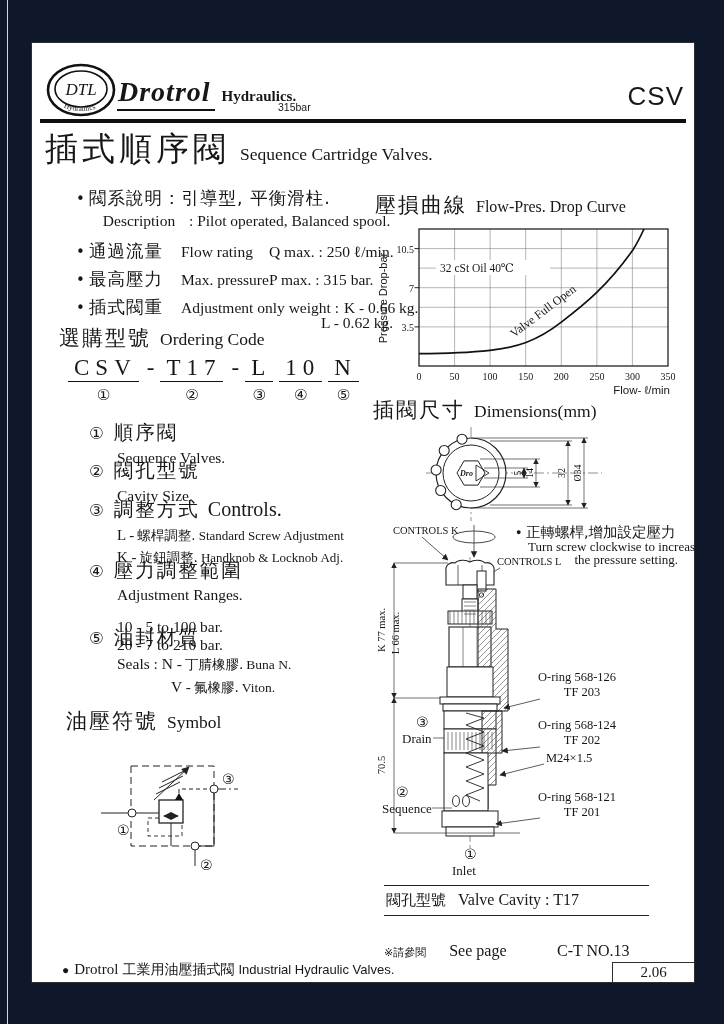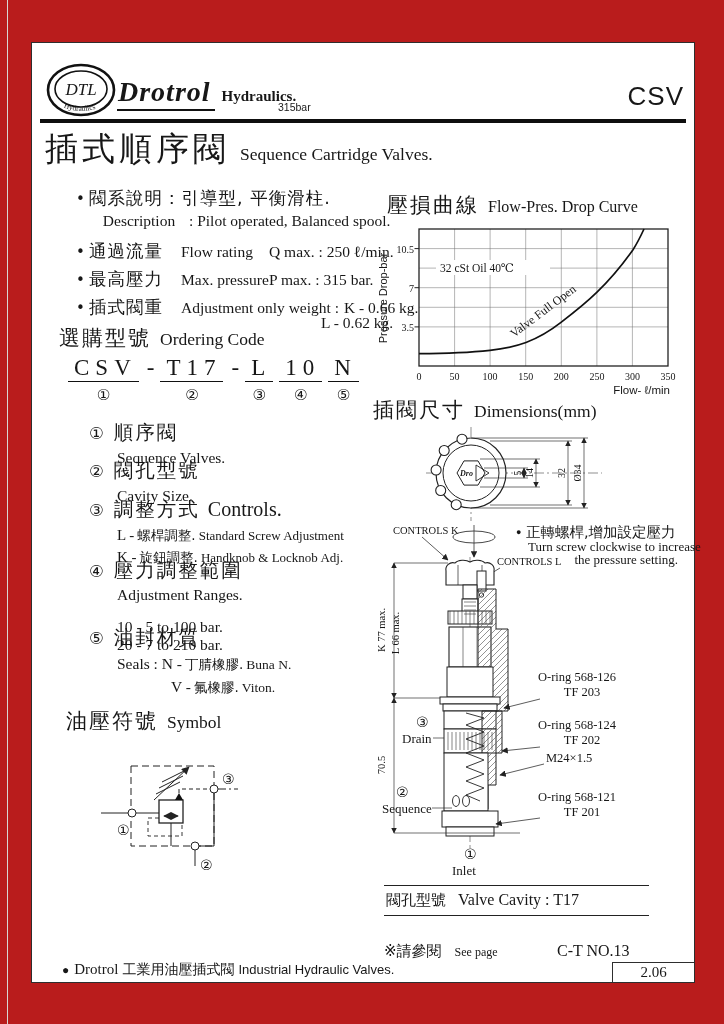--- a/index.html
+++ b/index.html
@@ -1,16 +1,16 @@
 <!DOCTYPE html>
 <html><head>
 <meta charset="utf-8">
 <style>
   html,body{margin:0;padding:0;background:#eceae6;}
-  .page{position:relative;width:724px;height:1024px;background:#b91c1c;overflow:hidden;
+  .page{position:relative;width:724px;height:1024px;background:#0f172a;overflow:hidden;
         font-family:"Liberation Serif","DejaVu Serif",serif;color:#171717;}
   .scan-edge{position:absolute;left:7px;top:0;width:1px;height:1024px;background:#d8d6d2;}
   .frame{position:absolute;left:31px;top:42px;width:662px;height:939px;border:1.6px solid #2e2e2e;background:#fff;}
   .abs{position:absolute;}
   .cjk{font-family:"DejaVu Sans","Liberation Sans",sans-serif;}
   .ser{font-family:"Liberation Serif","DejaVu Serif",serif;}
   .sans{font-family:"Liberation Sans","DejaVu Sans",sans-serif;}
   
   .brand-row{display:flex;align-items:baseline;}
   .brand{font-size:28px;font-weight:bold;font-style:italic;border-bottom:2.5px solid #111;padding:0 4px 1px 1px;letter-spacing:1px;}
@@ -48,22 +48,22 @@
   .sub-mix{margin-left:28px;margin-top:4px;font-size:0;}
   .sub-mix .pre{font-size:15px;}
   .sub-mix .mzh{font-size:13.5px;margin:0 3px;}
   .sub-mix .men{font-size:13px;}
   
   .cav-table{position:absolute;left:352px;top:842px;width:263px;border-top:1.2px solid #222;border-bottom:1.2px solid #222;padding:3px 0 4px 2px;}
   .cav-row{display:flex;align-items:baseline;white-space:nowrap;line-height:21px;}
   .cav-zh{font-size:15px;width:72px;}
   .cav-en{font-size:16px;}
   .see-row{position:absolute;left:352px;top:899px;white-space:nowrap;}
-  .see-zh{font-size:15px;}
-  .see-en{font-size:12px;margin-left:9px;}
+  .see-zh{font-size:11px;}
+  .see-en{font-size:16px;margin-left:19px;}
   .see-val{position:absolute;left:173px;top:0;font-size:16px;}
   .footer{position:absolute;left:30px;top:918px;display:flex;align-items:baseline;white-space:nowrap;}
   .f-bul{font-size:12px;margin-right:5px;}
   .f-brand{font-size:15px;}
   .f-zh{font-size:14px;margin:0 4px;}
   .f-en{font-size:13px;font-family:"Liberation Sans","DejaVu Sans",sans-serif;}
   .pagebox{position:absolute;right:0;bottom:0;width:81px;height:19px;border-left:1.4px solid #2e2e2e;border-top:1.4px solid #2e2e2e;
            display:flex;align-items:center;justify-content:center;font-size:15px;background:#fff;}
   svg{overflow:visible;}
   svg text{fill:#171717;}
@@ -247,21 +247,21 @@
         <circle cx="36" cy="67" r="4" fill="#fff"></circle>
         <circle cx="118" cy="43" r="4" fill="#fff"></circle>
         <circle cx="99" cy="100" r="4" fill="#fff"></circle>
       </g>
       <polygon points="79,54 87,54 83,47" fill="#111"></polygon>
       <text x="21" y="89" font-size="14" class="svg-cjk">①</text>
       <text x="104" y="124" font-size="14" class="svg-cjk">②</text>
       <text x="126" y="38" font-size="14" class="svg-cjk">③</text>
     </svg>
 
-    <div class="abs ord-head" style="left:355px;top:148px">
+    <div class="abs ord-head" style="left:343px;top:148px">
       <span class="oh-zh cjk">壓損曲線</span>
       <span class="oh-en ser" style="font-size:16px">Flow-Pres. Drop Curve</span>
     </div>
     <svg class="abs" style="left:344px;top:172px" width="318" height="180" viewBox="0 0 318 180">
       <g stroke="#777" stroke-width="0.55">
         <line x1="78.6" y1="14" x2="78.6" y2="151"></line>
         <line x1="114.1" y1="14" x2="114.1" y2="151"></line>
         <line x1="149.7" y1="14" x2="149.7" y2="151"></line>
         <line x1="185.3" y1="14" x2="185.3" y2="151"></line>
         <line x1="220.9" y1="14" x2="220.9" y2="151"></line>

